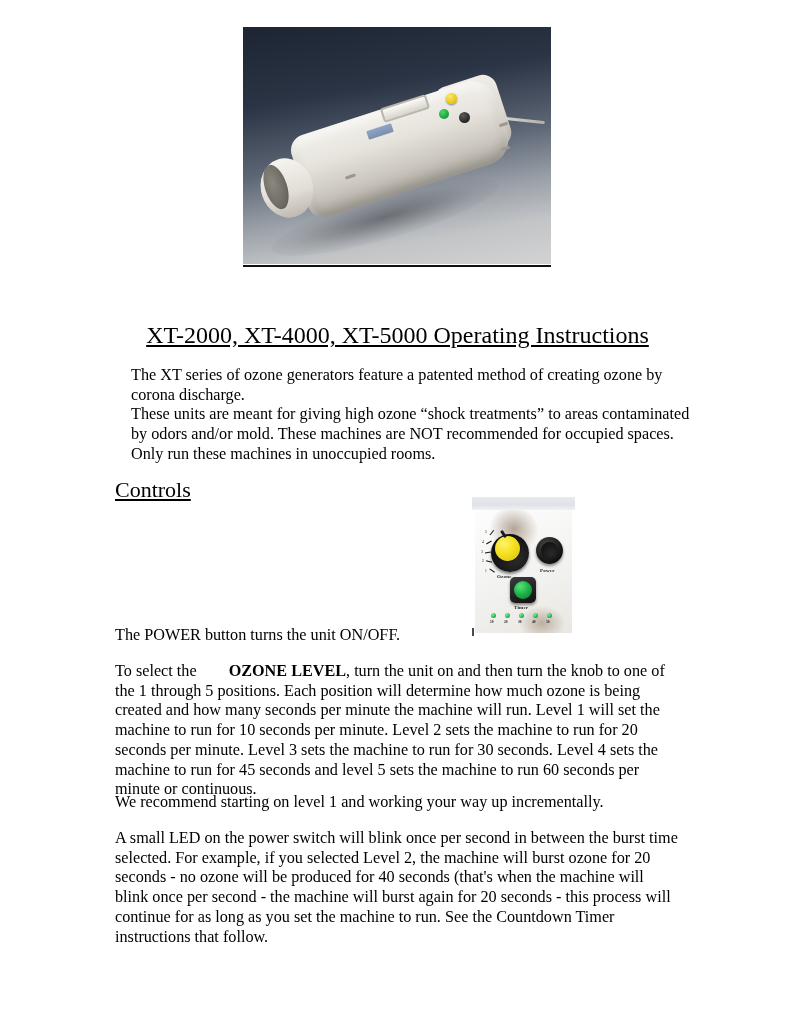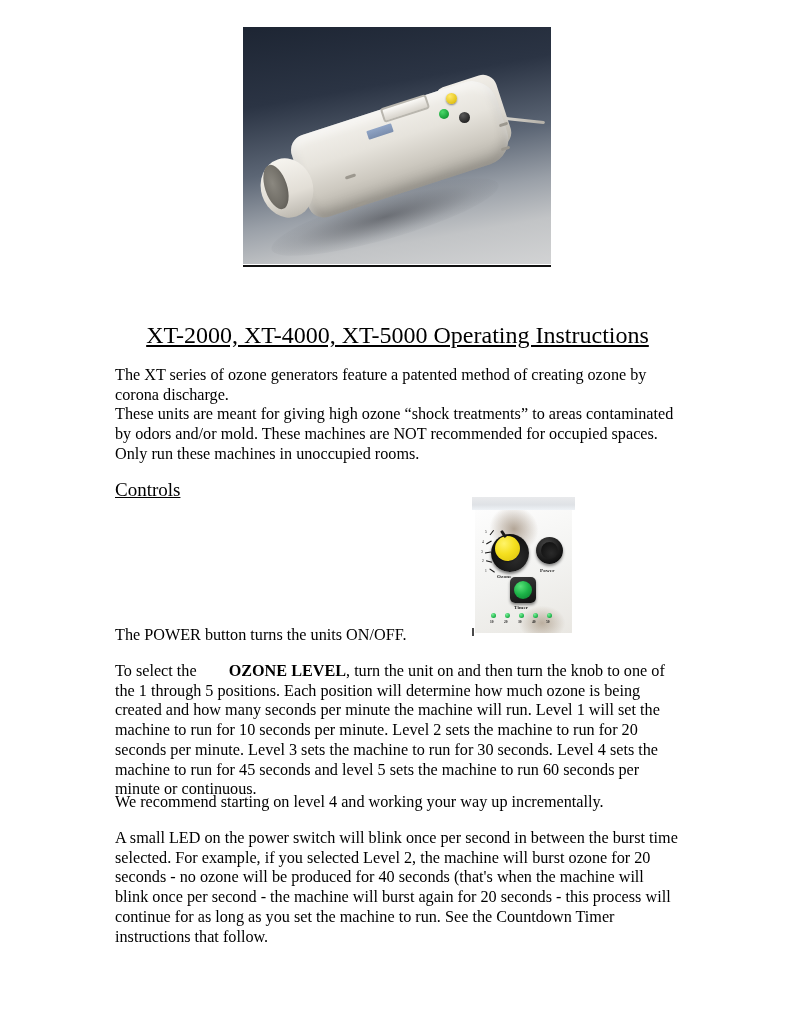--- a/index.html
+++ b/index.html
@@ -141,21 +141,21 @@
   #intro { top: 366px; }
   #power-line { top: 626px; }
   #ozone-para { top: 662px; }
   #recommend-para { top: 793px; }
   #led-para { top: 829px; }
 
   .heading {
     position: absolute;
     left: 115px;
     top: 477px;
-    font-size: 19px;
+    font-size: 22px;
     line-height: 26px;
   }
   .heading span { text-decoration: underline; }
 
   .b { font-weight: bold; margin-left: 28px; }
 
   
   .panel-wrap {
     position: absolute;
     left: 472px;
@@ -267,21 +267,21 @@
     <div class="vent" style="left:256px;top:96px;width:9px;height:3px;"></div>
     <div class="vent" style="left:258px;top:120px;width:9px;height:3px;"></div>
   </div>
   <div class="photo-rule"></div>
 </div>
 
 <div class="title">
   <span>XT-2000, XT-4000, XT-5000 Operating Instructions</span>
 </div>
 
-<div class="body-text" id="intro" style="white-space: pre-line;">The XT series of ozone generators feature a patented method of creating ozone by corona discharge.
+<div class="body-text" id="intro" style="white-space: pre-line; margin-left: 16px;">The XT series of ozone generators feature a patented method of creating ozone by corona discharge.
 These units are meant for giving high ozone “shock treatments” to areas contaminated by odors and/or mold.  These machines are NOT recommended for occupied spaces.
 Only run these machines in unoccupied rooms.</div>
 
 <div class="heading">
   <span>Controls</span>
 </div>
 
 <div class="panel-wrap">
   <div class="panel-topband"></div>
   <div class="panel-face">
@@ -322,19 +322,19 @@
       <div class="led-num" style="left:27px;">30</div>
       <div class="led" style="left:42px;"></div>
       <div class="led-num" style="left:41px;">40</div>
       <div class="led" style="left:56px;"></div>
       <div class="led-num" style="left:55px;">50</div>
     </div>
   </div>
   <div class="panel-tick"></div>
 </div>
 
-<div class="body-text" id="power-line">The POWER button turns the units ON/OFF.</div>
+<div class="body-text" id="power-line">The POWER button turns the unit ON/OFF.</div>
 
 <div class="body-text" id="ozone-para"><span>To select the </span><span class="b">OZONE LEVEL</span><span>, turn the unit on and then turn the knob to one of the 1 through 5 positions.  Each position will determine how much ozone is being created and how many seconds per minute the machine will run.  Level 1 will set the machine to run for 10 seconds per minute.  Level 2 sets the machine to run for 20 seconds per minute.  Level 3 sets the machine to run for 30 seconds.  Level 4 sets the machine to run for 45 seconds and level 5 sets the machine to run 60 seconds per minute or continuous.</span></div>
 
-<div class="body-text" id="recommend-para">We recommend starting on level 4 and working your way up incrementally.</div>
+<div class="body-text" id="recommend-para">We recommend starting on level 1 and working your way up incrementally.</div>
 
 <div class="body-text" id="led-para">A small LED on the power switch will blink once per second in between the burst time selected.  For example, if you selected Level 2, the machine will burst ozone for 20 seconds - no ozone will be produced for 40 seconds (that's when the machine will blink once per second -  the machine will burst again for 20 seconds - this process will continue for as long as you set the machine to run.  See the Countdown Timer instructions that follow.</div>
 
 </body></html>

